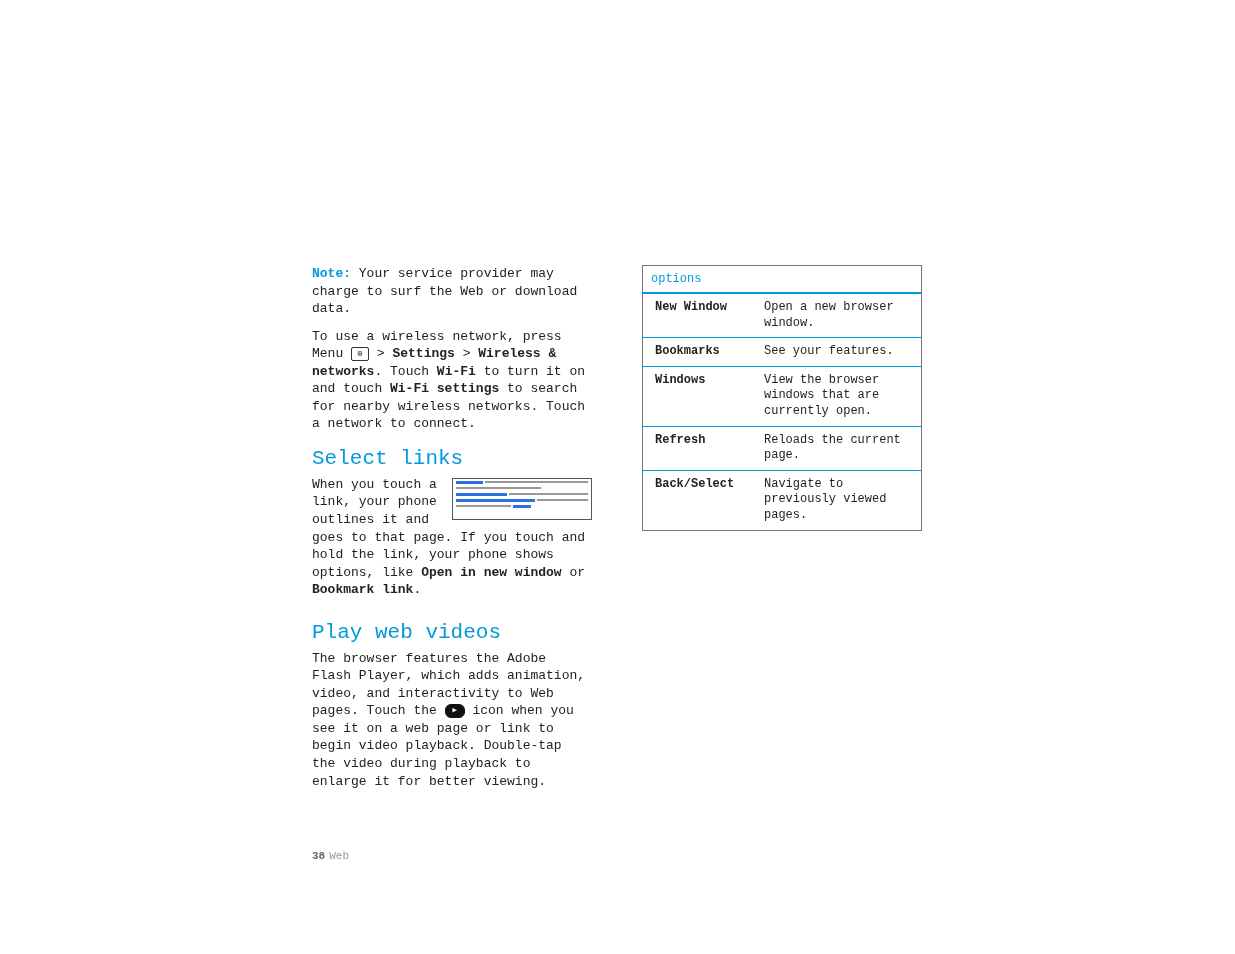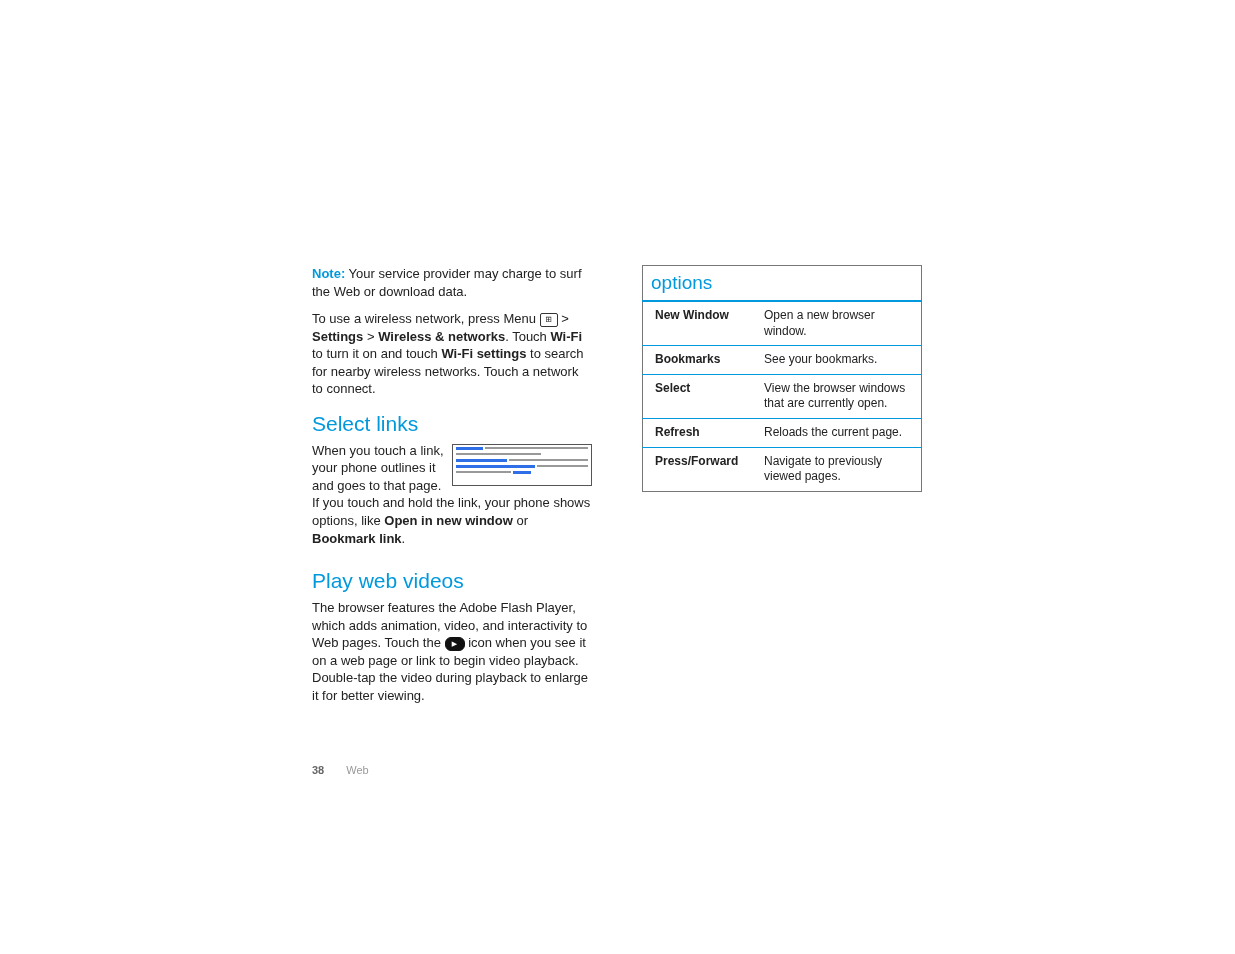--- a/index.html
+++ b/index.html
@@ -14,20 +14,21 @@
     overflow: hidden;
   }
   .page {
     display: flex;
     gap: 50px;
     padding: 265px 0 0 312px;
     box-sizing: border-box;
   }
   .col {
     width: 280px;
+    font-family: Liberation Mono, monospace;
   }
   .col.right {
     width: 280px;
   }
   p {
     margin: 0 0 10px 0;
     line-height: 1.35;
   }
   .note-label {
     color: #0099dd;
@@ -89,32 +90,32 @@
   .thumb .w80 { width: 115px; }
   .clearfix::after { content:""; display:block; clear:both; }
   .footer {
     margin-top: 60px;
     font-size: 11px;
     color: #999;
   }
   .footer .pg {
     font-weight: bold;
     color: #666;
-    margin-right: 22px;
+    margin-right: 4px;
   }
   table.options {
     border-collapse: collapse;
     width: 100%;
     border: 1px solid #777;
   }
   table.options th {
     text-align: left;
     color: #0099dd;
     font-weight: normal;
-    font-size: 19px;
+    font-size: 12px;
     padding: 6px 8px;
     border-bottom: 2px solid #0099dd;
   }
   table.options td {
     border-top: 1px solid #0099dd;
     padding: 6px 12px;
     font-size: 12px;
     vertical-align: top;
     line-height: 1.3;
   }
@@ -186,31 +187,31 @@
             <th colspan="2">options</th>
           </tr>
       </thead>
       <tbody>
         <tr>
           <td class="key">New Window</td>
           <td>Open a new browser window.</td>
         </tr>
         <tr>
           <td class="key">Bookmarks</td>
-          <td>See your bookmarks.</td>
-        </tr>
-        <tr>
-          <td class="key">Select</td>
+          <td>See your features.</td>
+        </tr>
+        <tr>
+          <td class="key">Windows</td>
           <td>View the browser windows that are currently open.</td>
         </tr>
         <tr>
           <td class="key">Refresh</td>
           <td>Reloads the current page.</td>
         </tr>
         <tr>
-          <td class="key">Press/Forward</td>
+          <td class="key">Back/Select</td>
           <td>Navigate to previously viewed pages.</td>
         </tr>
       </tbody>
     </table>
   </div>
 
 </div>
 
 </body></html>

